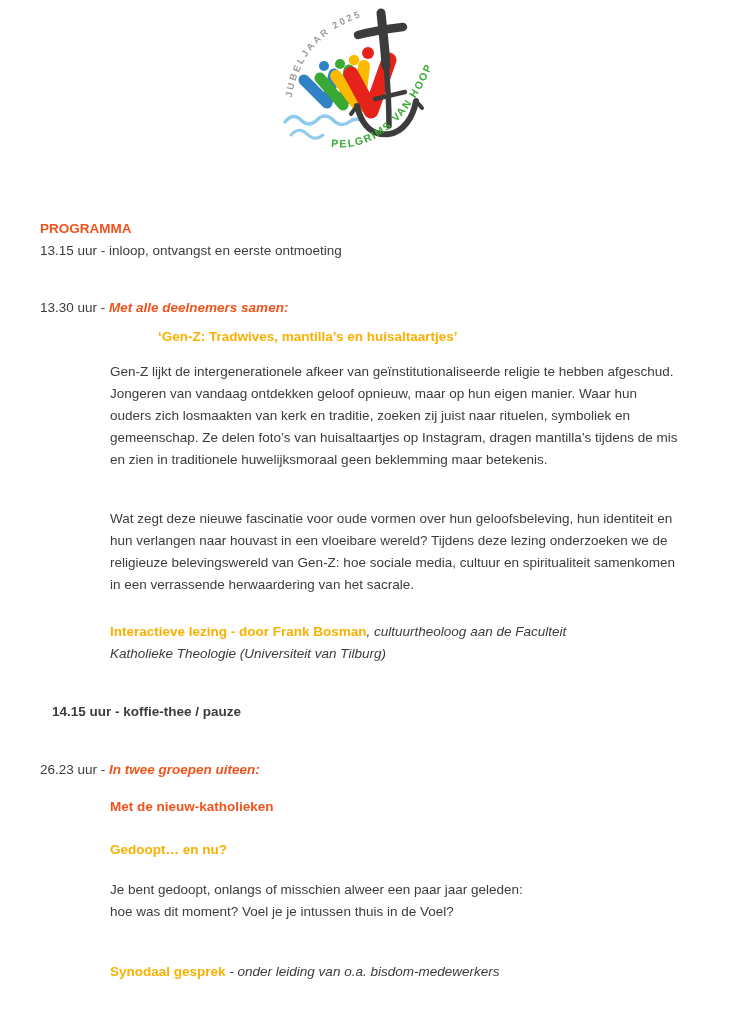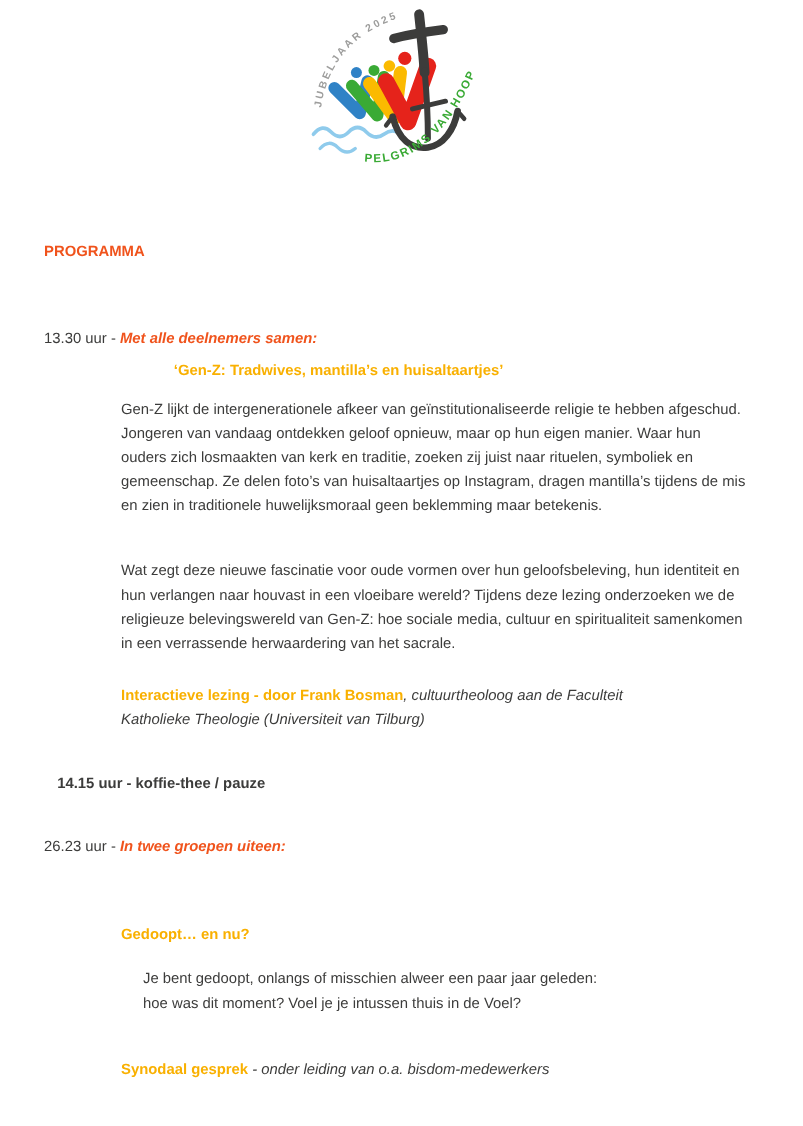--- a/index.html
+++ b/index.html
@@ -63,20 +63,21 @@
     <text class="arc-top-text">
       <textPath href="#arcTop" startOffset="6">JUBELJAAR 2025</textPath>
     </text>
     <text class="arc-bottom-text">
       <textPath href="#arcBottom" startOffset="4">PELGRIMS VAN HOOP</textPath>
     </text>
   </svg>
 
   <div class="abs b orange" style="left:40px;top:218px;">PROGRAMMA</div>
 
+  <div class="abs" style="left:40px;top:240px;">13.15 uur - inloop, ontvangst en eerste ontmoeting</div>
 
   <div class="abs" style="left:40px;top:281px;margin-top:16px;">
     <span>13.30 uur - </span><span class="b i orange">Met alle deelnemers samen:</span>
   </div>
 
   <div class="abs b gold" style="left:110px;top:326px;margin-left:48px;">‘Gen-Z: Tradwives, mantilla’s en huisaltaartjes’</div>
 
   <div class="abs para" style="left:110px;top:361px;">Gen-Z lijkt de intergenerationele afkeer van geïnstitutionaliseerde religie te hebben afgeschud. Jongeren van vandaag ontdekken geloof opnieuw, maar op hun eigen manier. Waar hun ouders zich losmaakten van kerk en traditie, zoeken zij juist naar rituelen, symboliek en gemeenschap. Ze delen foto’s van huisaltaartjes op Instagram, dragen mantilla’s tijdens de mis en zien in traditionele huwelijksmoraal geen beklemming maar betekenis.</div>
 
   <div class="abs para" style="left:110px;top:621px;">
@@ -85,24 +86,25 @@
   </div>
 
   <div class="abs para" style="left:110px;top:508px;">Wat zegt deze nieuwe fascinatie voor oude vormen over hun geloofsbeleving, hun identiteit en hun verlangen naar houvast in een vloeibare wereld? Tijdens deze lezing onderzoeken we de religieuze belevingswereld van Gen-Z: hoe sociale media, cultuur en spiritualiteit samenkomen in een verrassende herwaardering van het sacrale.</div>
 
   <div class="abs" style="left:52px;top:701px;font-weight:bold;">14.15 uur - koffie-thee / pauze</div>
 
   <div class="abs" style="left:40px;top:759px;">
     <span>26.23 uur - </span><span class="b i orange">In twee groepen uiteen:</span>
   </div>
 
+  <div class="abs b orange" style="left:110px;top:796px;">Met de nieuw-katholieken</div>
 
   <div class="abs b gold" style="left:110px;top:839px;">Gedoopt… en nu?</div>
 
-  <div class="abs para" style="left:110px;top:879px;margin-left:20px;">
+  <div class="abs para" style="left:110px;top:879px;">
     <div>Je bent gedoopt, onlangs of misschien alweer een paar jaar geleden:</div>
     <div>hoe was dit moment? Voel je je intussen thuis in de Voel?</div>
   </div>
 
   <div class="abs" style="left:110px;top:961px;">
     <span class="b gold">Synodaal gesprek</span><span class="i"> - onder leiding van o.a. bisdom-medewerkers</span>
   </div>
 
 </div>
 

